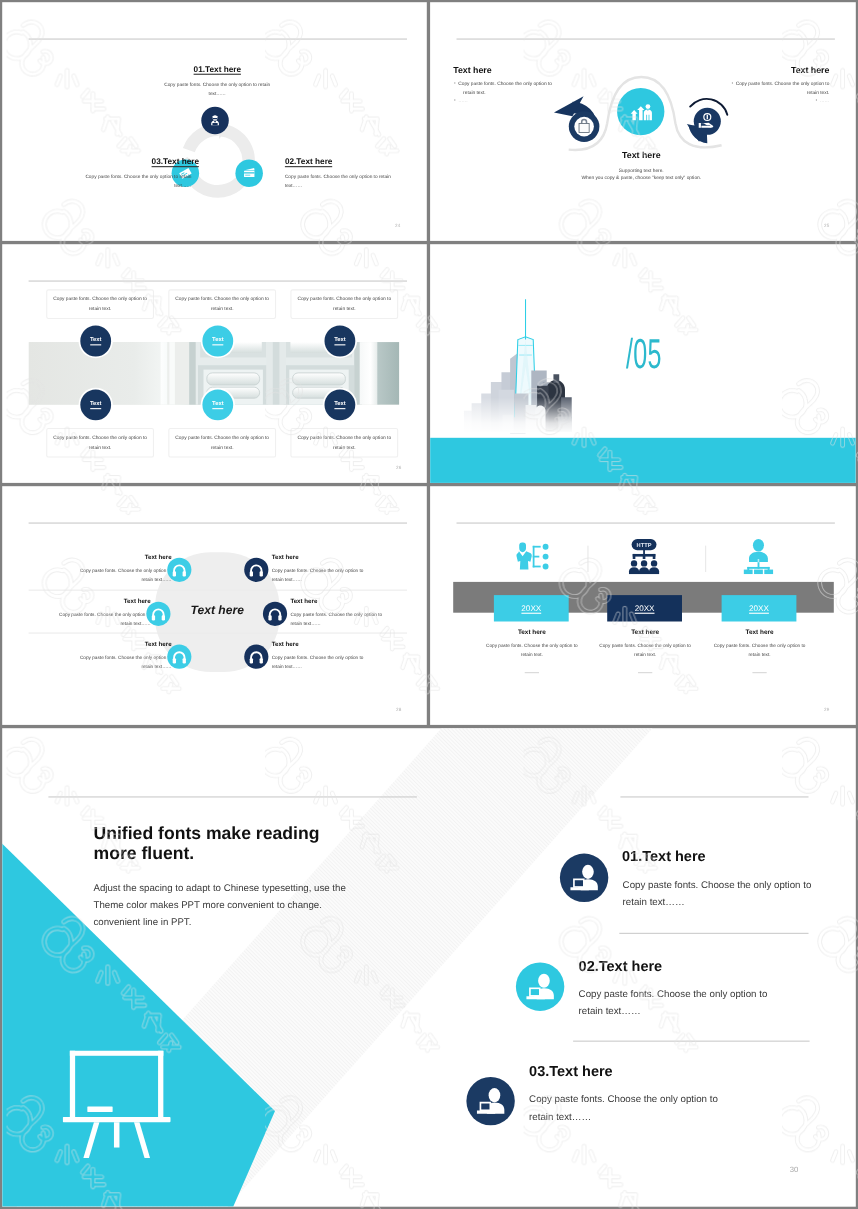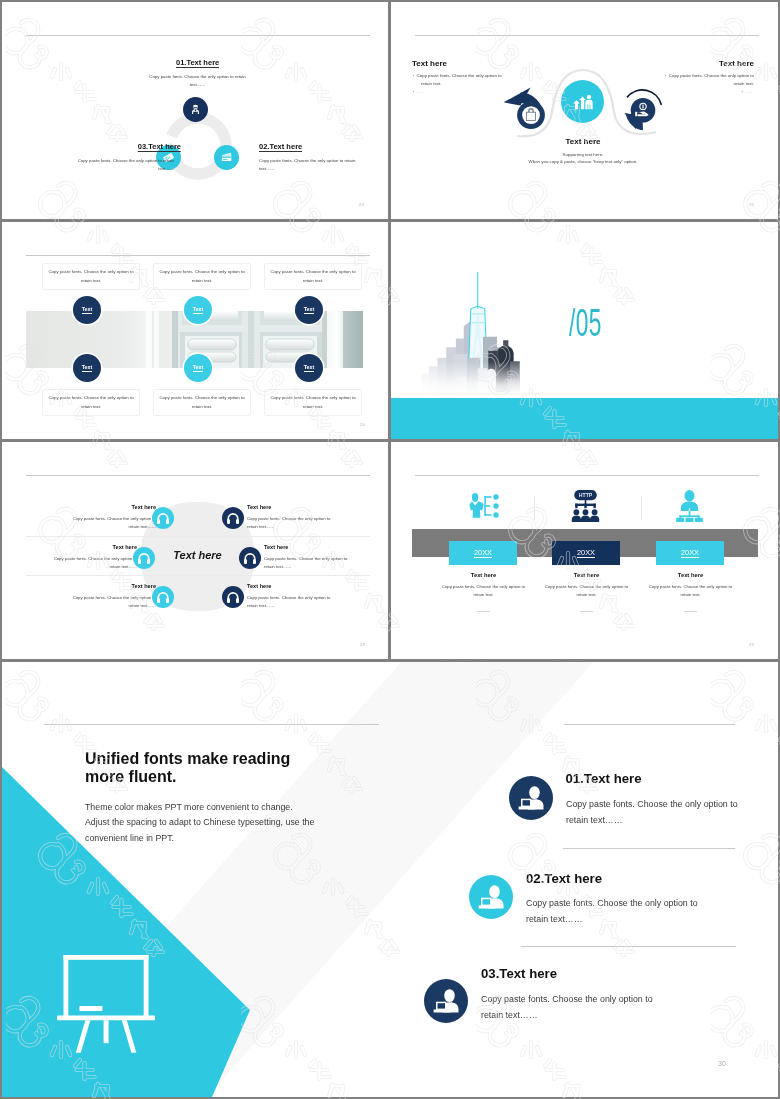--- a/index.html
+++ b/index.html
@@ -541,22 +541,22 @@
           <rect x="1.1" width="1.3" height="2.4" fill="#fbfbfb"></rect>
         </pattern>
       </defs>
       <polygon points="401,-2 593,-2 205,435 13,435" fill="url(#diag)"></polygon>
       <polygon points="-2,103 248,348 210,435 -2,435" fill="#2ec8e0"></polygon>
     </svg>
     <div class="bigrule" style="left:42px;top:62px;width:335px"></div>
     <div class="bigrule" style="left:562px;top:62px;width:171px"></div>
     <div class="bigtitle">Unified fonts make reading more fluent.</div>
     <div class="bigbody">
+      <div>Adjust the spacing to adapt to Chinese typesetting, use the</div>
       <div>Theme color makes PPT more convenient to change.</div>
-      <div>Adjust the spacing to adapt to Chinese typesetting, use the</div>
       <div>convenient line in PPT.</div>
     </div>
     <svg class="easel" width="100" height="100" viewBox="0 0 100 100">
       <g fill="#ffffff">
         <rect x="6.5" y="0" width="85" height="4.8"></rect>
         <rect x="6.5" y="0" width="4.8" height="61"></rect>
         <rect x="86.7" y="0" width="4.8" height="61"></rect>
         <rect x="0" y="60.4" width="98" height="4.8" rx="0.8"></rect>
         <rect x="22.4" y="50.9" width="23" height="5.0" rx="0.4"></rect>
         <path d="M28.4 65.2 h5.0 l-9.6 32.6 h-5.0z"></path>

